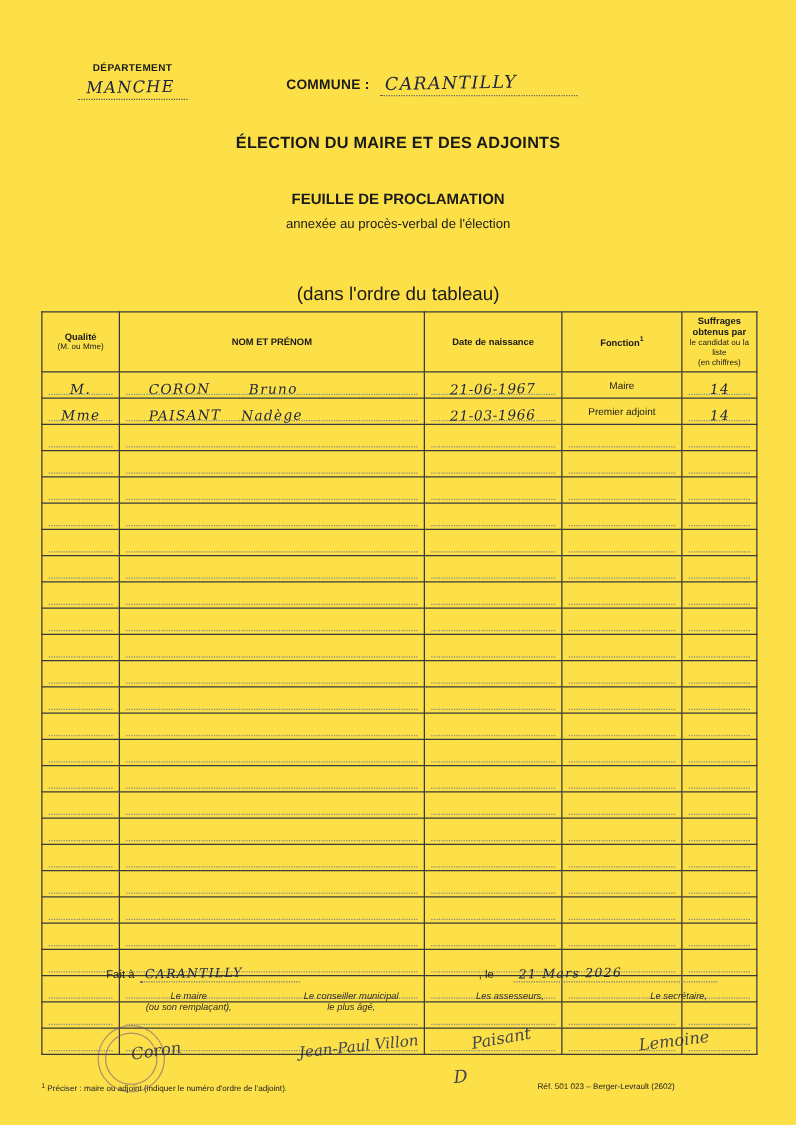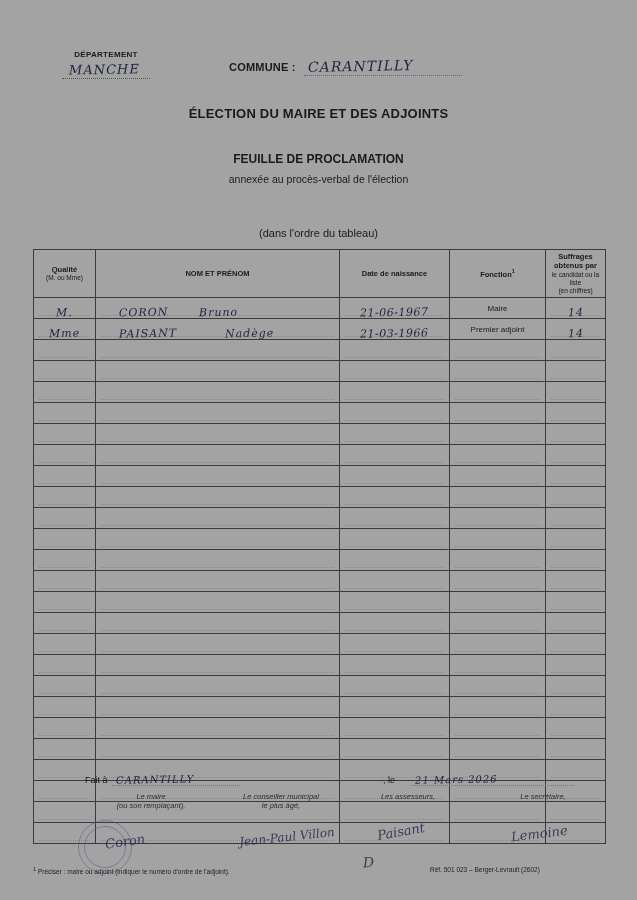--- a/index.html
+++ b/index.html
@@ -13,21 +13,21 @@
     font-family: "Liberation Sans", sans-serif;
     color: #1a1a1a;
     position: relative;
     overflow: hidden;
   }
   .page {
     position: absolute;
     left: 0; top: 0;
     width: 637px;
     height: 900px;
-    background: #a3a3a3;
+    background: #fde047;
   }
 
   
   .hand {
     font-family: "DejaVu Serif", serif;
     font-style: italic;
     color: #1c2340;
     letter-spacing: 1px;
     transform: rotate(-1deg);
     display: inline-block;
@@ -117,21 +117,21 @@
     position: absolute;
     top: 208px; left: 0; width: 637px;
     text-align: center;
     font-size: 13px;
     font-weight: bold;
   }
   .subtitle3 {
     position: absolute;
     top: 227px; left: 0; width: 637px;
     text-align: center;
-    font-size: 11px;
+    font-size: 15px;
   }
 
   
   .tbl-wrap {
     position: absolute;
     left: 33px; top: 249px;
     width: 572px;
   }
   table.main {
     border-collapse: collapse;
@@ -337,21 +337,21 @@
             </td>
             <td class="fill">
               <span class="dotline" style="text-align:center"><span class="hand val-hand">14</span></span>
             </td>
           </tr>
           <tr>
             <td class="fill">
               <span class="dotline" style="text-align:center"><span class="hand val-hand">Mme</span></span>
             </td>
             <td class="fill">
-              <span class="dotline"><span class="hand val-hand" style="margin-left:18px">PAISANT</span><span class="hand val-hand" style="margin-left:48px">Nadège</span></span>
+              <span class="dotline"><span class="hand val-hand" style="margin-left:18px">PAISANT</span><span class="hand val-hand" style="margin-left:16px">Nadège</span></span>
             </td>
             <td class="fill">
               <span class="dotline" style="text-align:center"><span class="hand val-hand-date">21-03-1966</span></span>
             </td>
             <td class="fill">
               <div class="fonc-txt">Premier adjoint</div>
             </td>
             <td class="fill">
               <span class="dotline" style="text-align:center"><span class="hand val-hand">14</span></span>
             </td>

